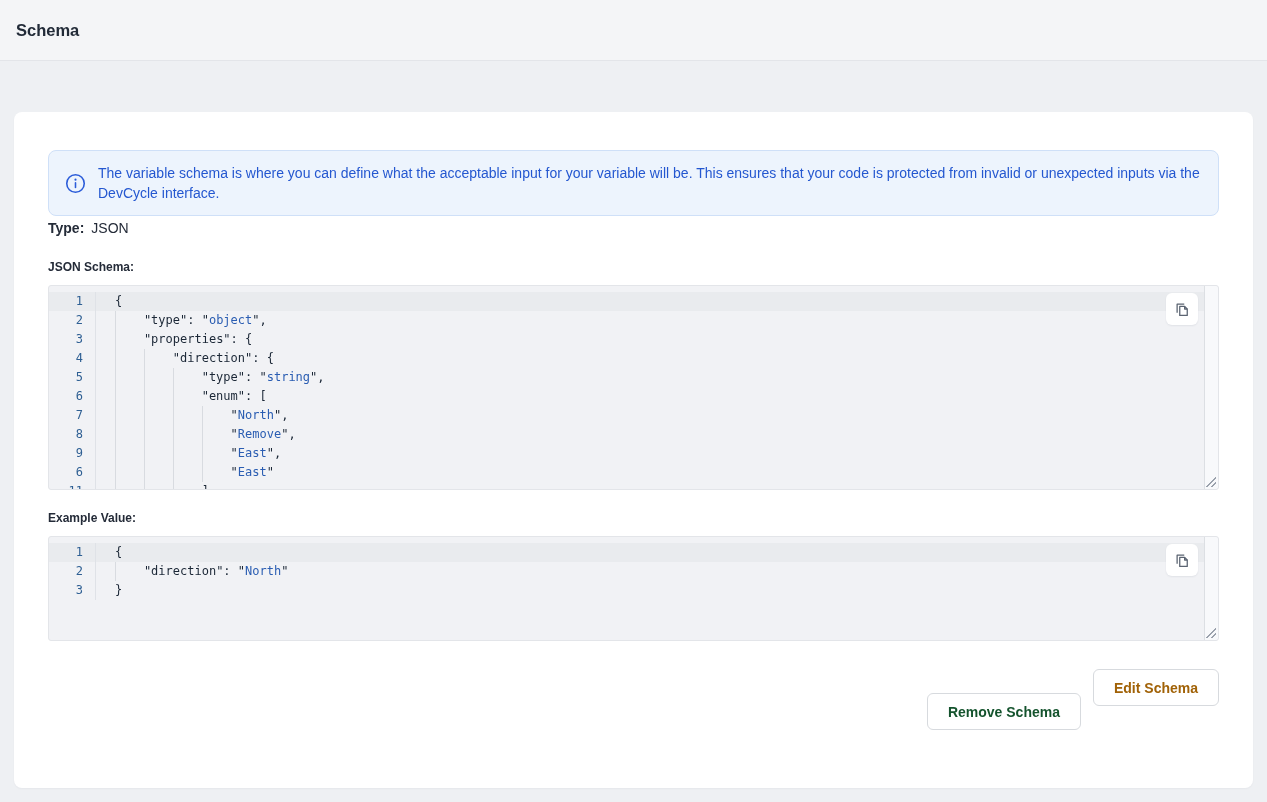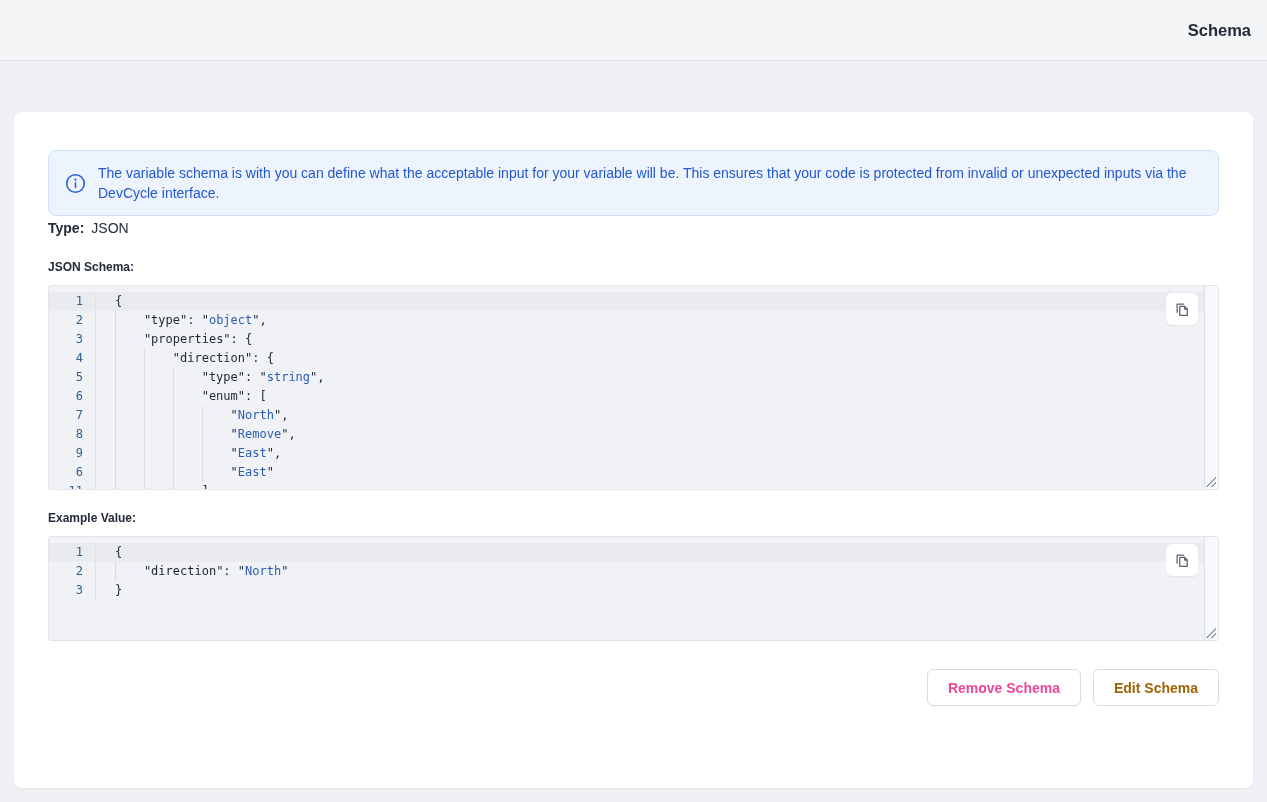--- a/index.html
+++ b/index.html
@@ -9,21 +9,21 @@
     background:#eef0f3;
     font-family:"Liberation Sans", sans-serif;
     color:#222a36;
     overflow:hidden;
   }
 
   
   .page-header {
     height:61px; background:#f4f5f7;
     border-bottom:1px solid #e3e5e9;
-    display:flex; align-items:center; padding:0 16px;justify-content:flex-end;
+    display:flex; align-items:center; padding:0 16px;
   }
   .page-title { font-size:16.5px; font-weight:700; color:#222b38; margin:0; }
 
   
   .card {
     background:#ffffff; border-radius:8px;
     margin:51px 14px 0 14px;
     height:676px;
     padding:38px 34px 30px 34px;
     box-shadow:0 1px 2px rgba(20,30,50,.04);
@@ -95,39 +95,39 @@
   }
 
   
   .btn-row { margin-top:28px; display:flex; justify-content:flex-end; gap:12px; }
   .btn {
     height:37px; padding:0 20px;
     background:#ffffff; border:1px solid #d7dade; border-radius:6px;
     font-family:"Liberation Sans", sans-serif;
     font-size:14px; font-weight:600; cursor:pointer;
   }
-  .btn-danger  { color:#ec4899; }
+  .btn-danger  { color:#14532d;margin-top:24px; }
   .btn-default { color:#a16207; }
 </style>
 </head>
 <body>
 
 <header class="page-header">
   <h1 class="page-title">Schema</h1>
 </header>
 
 <main class="card">
 
   <div class="alert">
     <svg class="alert-icon" viewBox="0 0 24 24">
       <circle cx="12" cy="12" r="10" fill="none" stroke="#2b5cd9" stroke-width="1.8"></circle>
       <circle cx="12" cy="7.6" r="1.25" fill="#2b5cd9"></circle>
       <rect x="11.1" y="10.3" width="1.8" height="7.2" rx="0.9" fill="#2b5cd9"></rect>
     </svg>
-    <div class="alert-text">The variable schema is with you can define what the acceptable input for your variable will be. This ensures that your code is protected from invalid or unexpected inputs via the DevCycle interface.</div>
+    <div class="alert-text">The variable schema is where you can define what the acceptable input for your variable will be. This ensures that your code is protected from invalid or unexpected inputs via the DevCycle interface.</div>
   </div>
 
   <div class="row row-type">
     <span class="lbl">Type:</span><span class="val">JSON</span>
   </div>
 
 
   <div class="section-label">JSON Schema:</div>
 
   <div class="editor tall">

